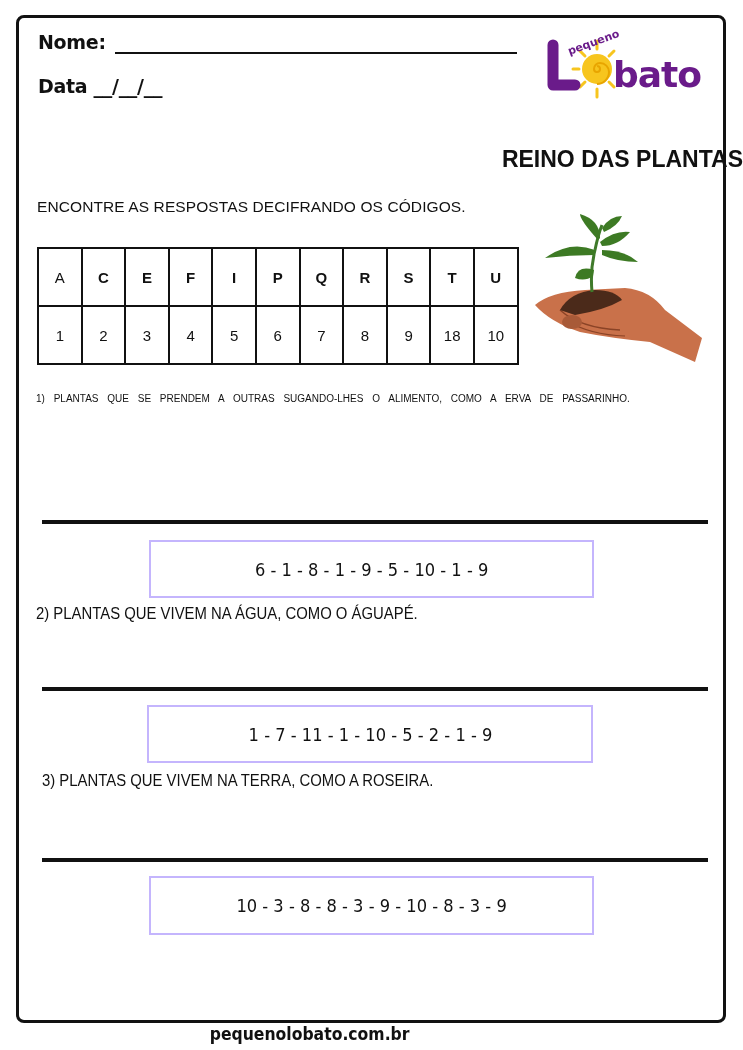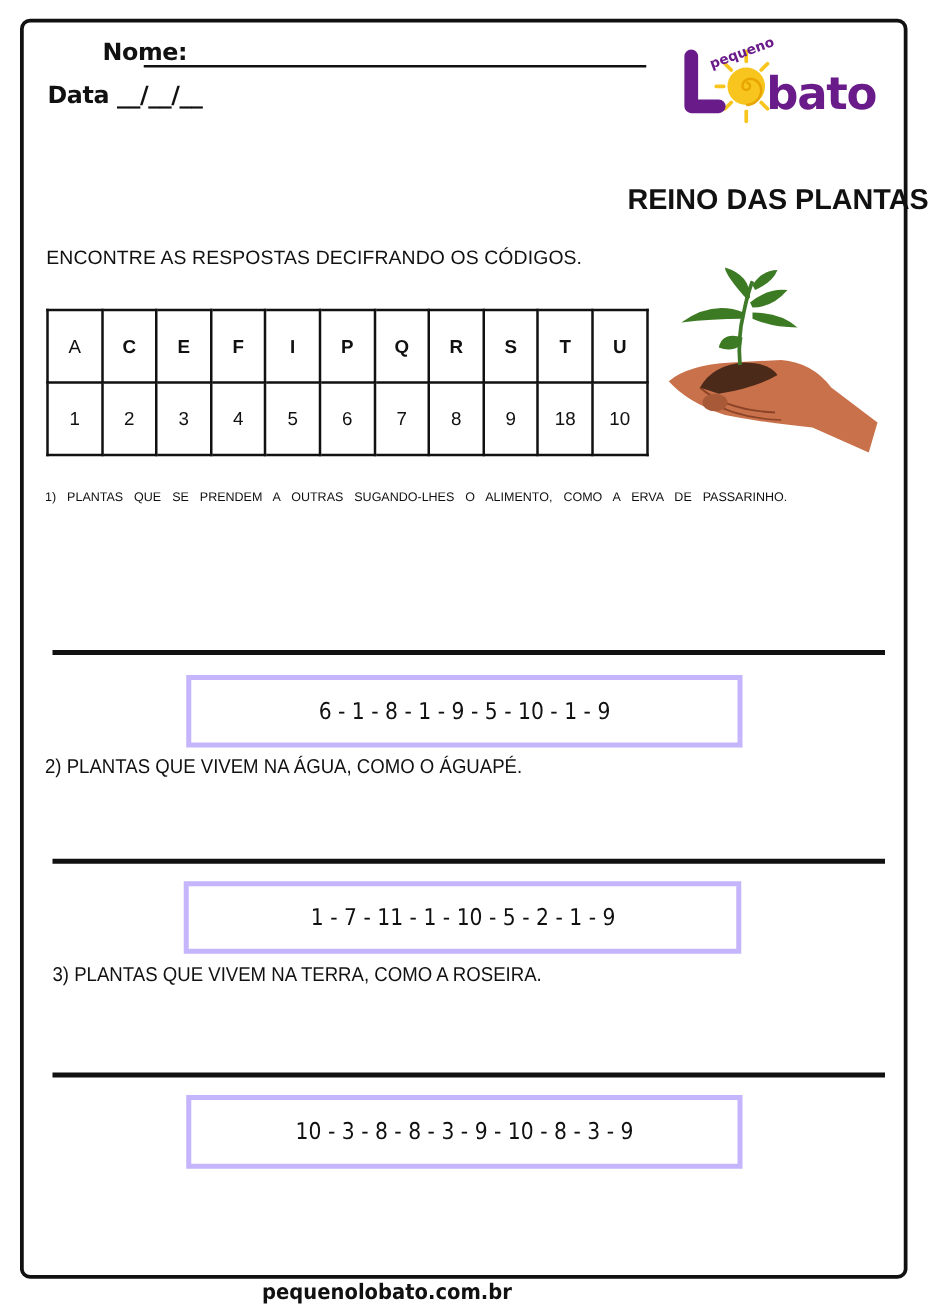--- a/index.html
+++ b/index.html
@@ -8,22 +8,22 @@
 
   .page-frame {
     position: absolute; left: 16px; top: 15px; width: 710px; height: 1008px;
     border: 3px solid #111; border-radius: 8px; background: #fff;
   }
 
   .header-field {
     position: absolute; left: 38px; font-family: "DejaVu Sans", sans-serif;
     font-weight: bold; font-size: 19px; color: #111; letter-spacing: -0.3px;
   }
-  .name-field { top: 31px; margin-left: 44px; }
-  .date-field { top: 65px; }
+  .name-field { top: 31px; }
+  .date-field { top: 75px; }
   .name-line {
     position: absolute; left: 115px; top: 52px; width: 402px; height: 1.5px; background: #111;
   }
 
   .logo { position: absolute; left: 545px; top: 27px; width: 170px; height: 80px; }
 
   .title {
     position: absolute; left: 0; top: 146px; width: 743px; text-align: right;
     font-weight: bold; font-size: 23px; padding-left: 0;
   }
@@ -54,21 +54,21 @@
   .q3 { top: 772px; left: 42px; transform: scaleX(0.93); transform-origin: left; font-size: 16px; }
 
   .answer-line {
     position: absolute; left: 42px; width: 666px; height: 4px; background: #111;
   }
   .l1 { top: 520px; }
   .l2 { top: 687px; }
   .l3 { top: 858px; }
 
   .code-box {
-    position: absolute; border: 4px solid #c4b5fd; display: flex; align-items: center; justify-content: center;
+    position: absolute; border: 2px solid #c4b5fd; display: flex; align-items: center; justify-content: center;
     font-family: "DejaVu Sans", sans-serif; font-size: 18.5px; color: #111; letter-spacing: 0px;
   }
   .b1 { left: 149px; top: 540px; width: 445px; height: 58px; }
   .b2 { left: 147px; top: 705px; width: 446px; height: 58px; }
   .b3 { left: 149px; top: 876px; width: 445px; height: 59px; text-align: center; }
   .code-box span { transform: scaleX(0.88); display: inline-block; }
 
   .footer {
     position: absolute; left: 0; top: 1024px; width: 619px; text-align: center;
     font-family: "DejaVu Sans", sans-serif; font-weight: bold; font-size: 17px; color: #111;

